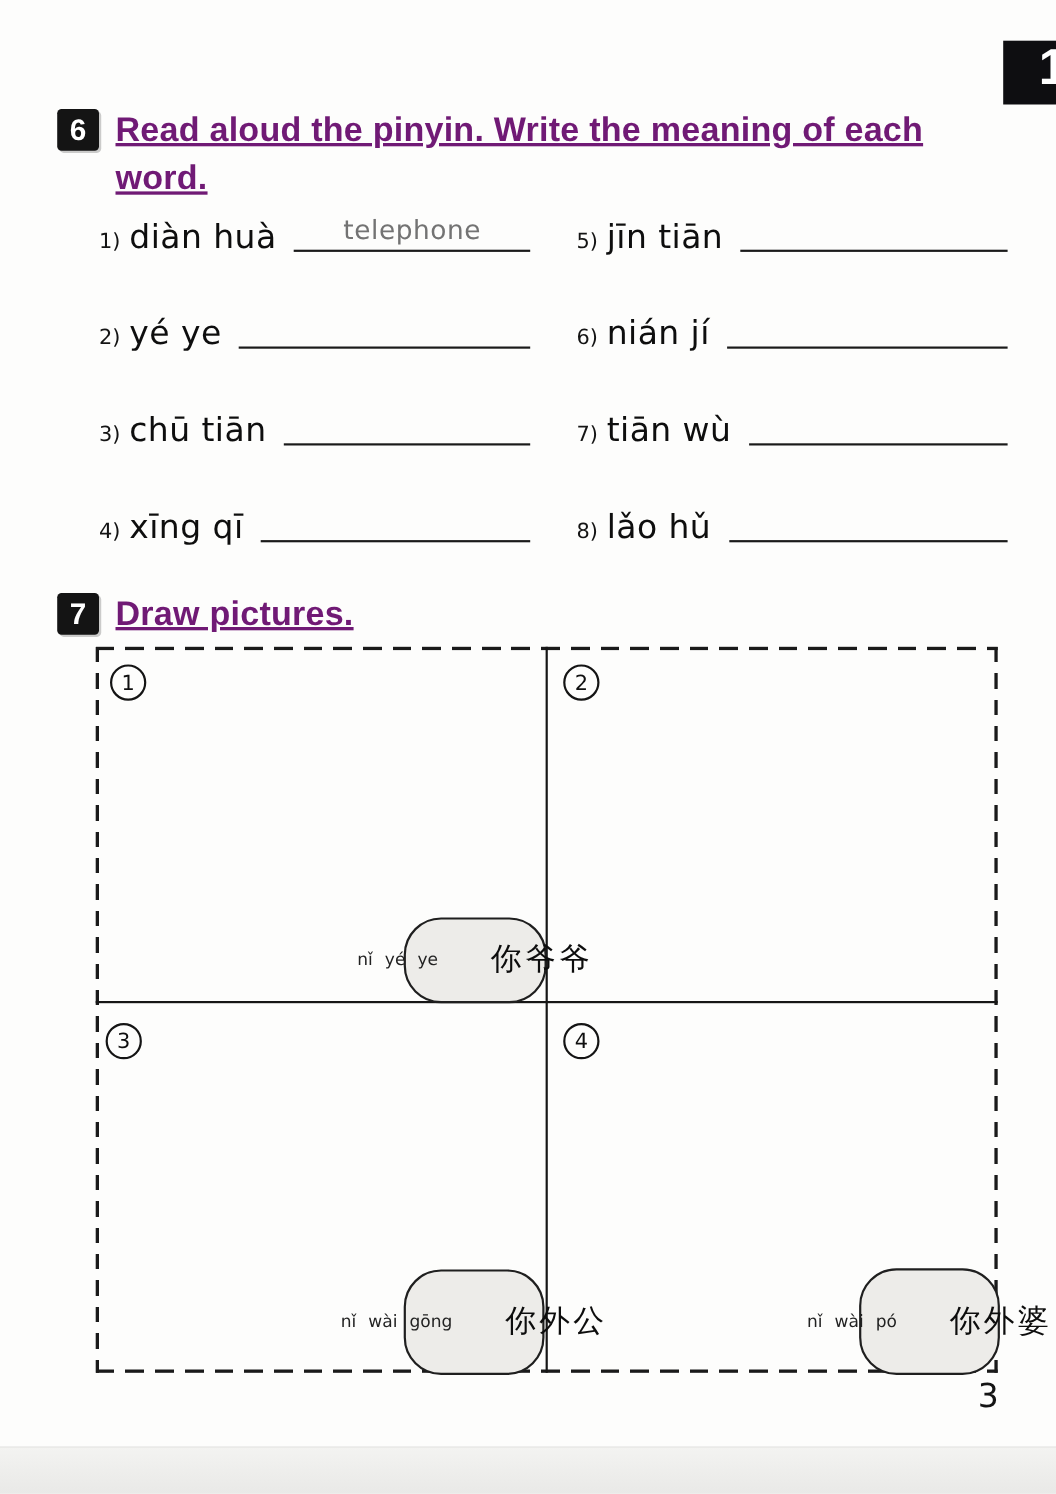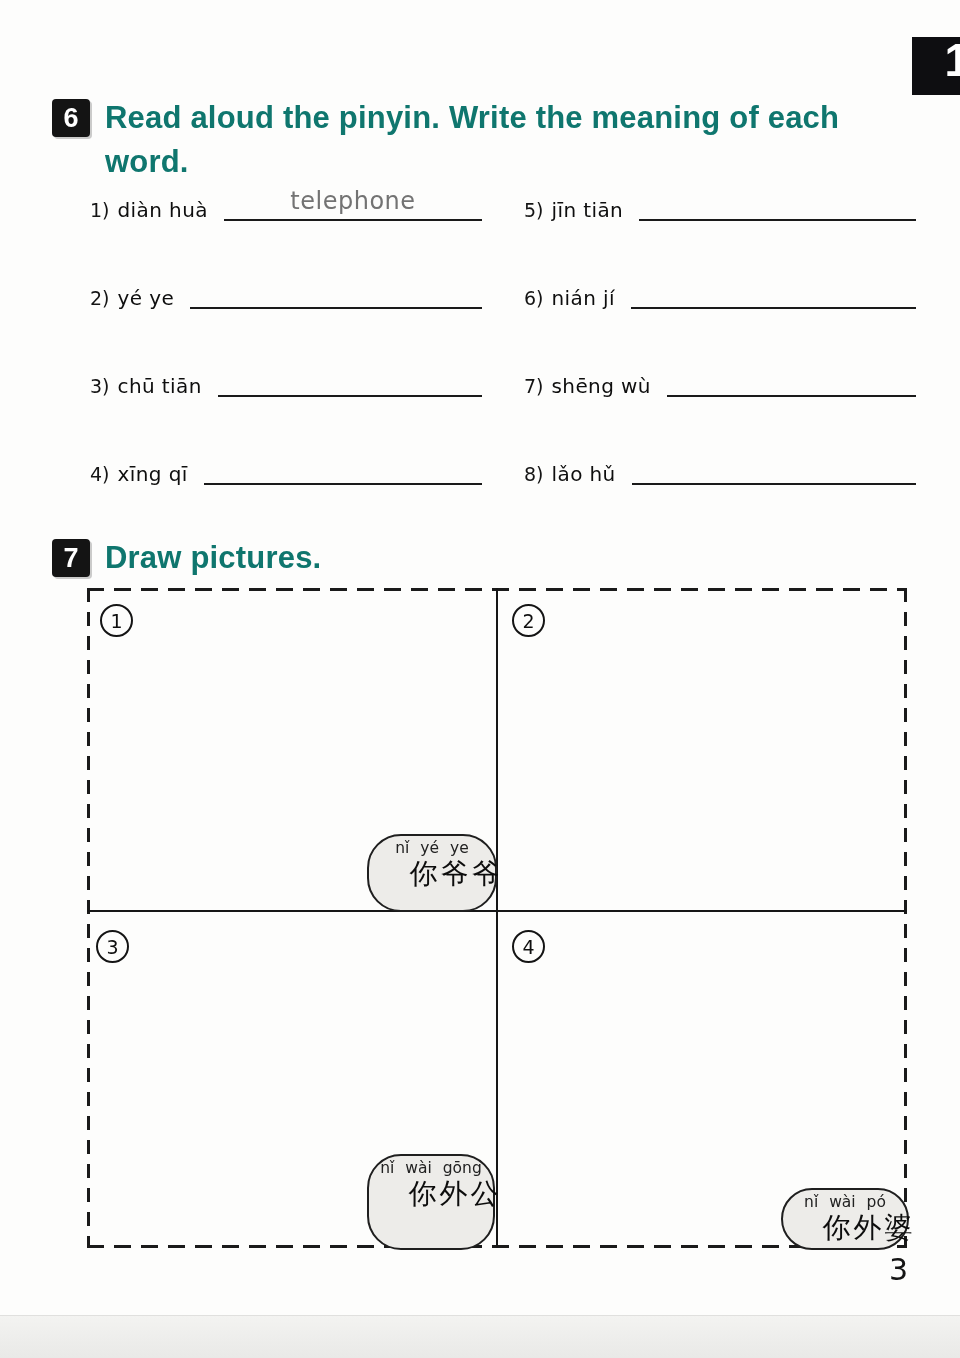--- a/index.html
+++ b/index.html
@@ -19,32 +19,32 @@
   }
   
   .ex-header{position:absolute;left:52px;display:flex;gap:15px;align-items:flex-start;}
   .badge{
     flex:0 0 auto;width:38px;height:38px;margin-top:3px;background:#141414;color:#fff;
     display:flex;align-items:center;justify-content:center;border-radius:4px;
     font:700 27px "Liberation Sans",sans-serif;
     box-shadow:2px 2px 0 rgba(110,110,110,.35);
   }
   .ex-title{
-    font:700 31px/1.42 "Liberation Sans",sans-serif;color:#0f766e;
-    width:818px;letter-spacing:.2px;
+    font:700 31px/1.42 "Liberation Sans",sans-serif;color:#701a75;
+    width:818px;letter-spacing:.2px;text-decoration:underline;
   }
   
   #ex6-items{
     position:absolute;left:90px;top:198px;width:826px;
     display:grid;grid-template-columns:1fr 1fr;column-gap:42px;
     grid-template-rows:repeat(4,44px);row-gap:44px;grid-auto-flow:column;
   }
   .item{display:flex;align-items:baseline;font-family:"DejaVu Sans",sans-serif;}
   .item .inum{font-size:19px;margin-right:8px;color:#141414;}
-  .item .pinyin{font-size:20px;letter-spacing:.4px;white-space:nowrap;color:#0e0e0e;}
+  .item .pinyin{font-size:30px;letter-spacing:.4px;white-space:nowrap;color:#0e0e0e;}
   .item .blank{
     flex:1;margin-left:16px;height:0;border-bottom:2.5px solid #1a1a1a;
     position:relative;transform:translateY(4px);
   }
   .item .answer{
     position:absolute;left:0;right:0;bottom:4px;text-align:center;
     font:400 24px "DejaVu Sans",sans-serif;color:#737373;letter-spacing:.5px;
   }
   
   #draw-box{
@@ -69,27 +69,27 @@
     position:absolute;left:13px;top:16px;width:29px;height:29px;
     border:2.6px solid #141414;border-radius:50%;
     display:flex;align-items:center;justify-content:center;
     font:400 19px "DejaVu Sans",sans-serif;color:#0f0f0f;
   }
   .q2 .qnum{left:15px;}
   .q3 .qnum{left:9px;top:19px;}
   .q4 .qnum{left:15px;top:19px;}
   .bubble{
     position:absolute;background:#edece9;border:2.6px solid #1f1f1f;border-radius:34px;
-    display:flex;flex-direction:column;align-items:center;
+    display:flex;align-items:center;justify-content:center;
     box-sizing:border-box;padding:3px 6px 5px;
   }
   .q1 .bubble{right:0;bottom:-1px;width:130px;height:78px;}
   .q2 .bubble{right:-2px;bottom:-1px;width:127px;height:78px;}
   .q3 .bubble{right:2px;bottom:-2px;width:128px;height:96px;}
-  .q4 .bubble{right:-2px;bottom:-2px;width:128px;height:62px;}
+  .q4 .bubble{right:-2px;bottom:-2px;width:128px;height:97px;}
   .bpinyin{font:400 15.5px "DejaVu Sans",sans-serif;color:#222;word-spacing:6px;white-space:nowrap;}
   .bhanzi{font:400 28px/1.2 "DejaVu Sans",sans-serif;color:#0d0d0d;letter-spacing:3px;white-space:nowrap;margin-left:48px;}
   .page-num{position:absolute;right:52px;top:1252px;font:400 30px "DejaVu Sans",sans-serif;color:#141414;}
   .bottom-edge{
     position:absolute;left:0;right:0;bottom:0;height:42px;
     background:linear-gradient(#f3f3f1,#e9e9e7);border-top:1px solid #e0e0de;
   }
 </style>
 </head>
 <body>
@@ -131,21 +131,21 @@
     <span class="pinyin">jīn tiān</span>
     <span class="blank"></span>
   </div>
   <div class="item">
     <span class="inum">6)</span>
     <span class="pinyin">nián jí</span>
     <span class="blank"></span>
   </div>
   <div class="item">
     <span class="inum">7)</span>
-    <span class="pinyin">shēng wù</span>
+    <span class="pinyin">tiān wù</span>
     <span class="blank"></span>
   </div>
   <div class="item">
     <span class="inum">8)</span>
     <span class="pinyin">lǎo hǔ</span>
     <span class="blank"></span>
   </div>
 </div>
 
 <div class="ex-header" style="top:536px;">

